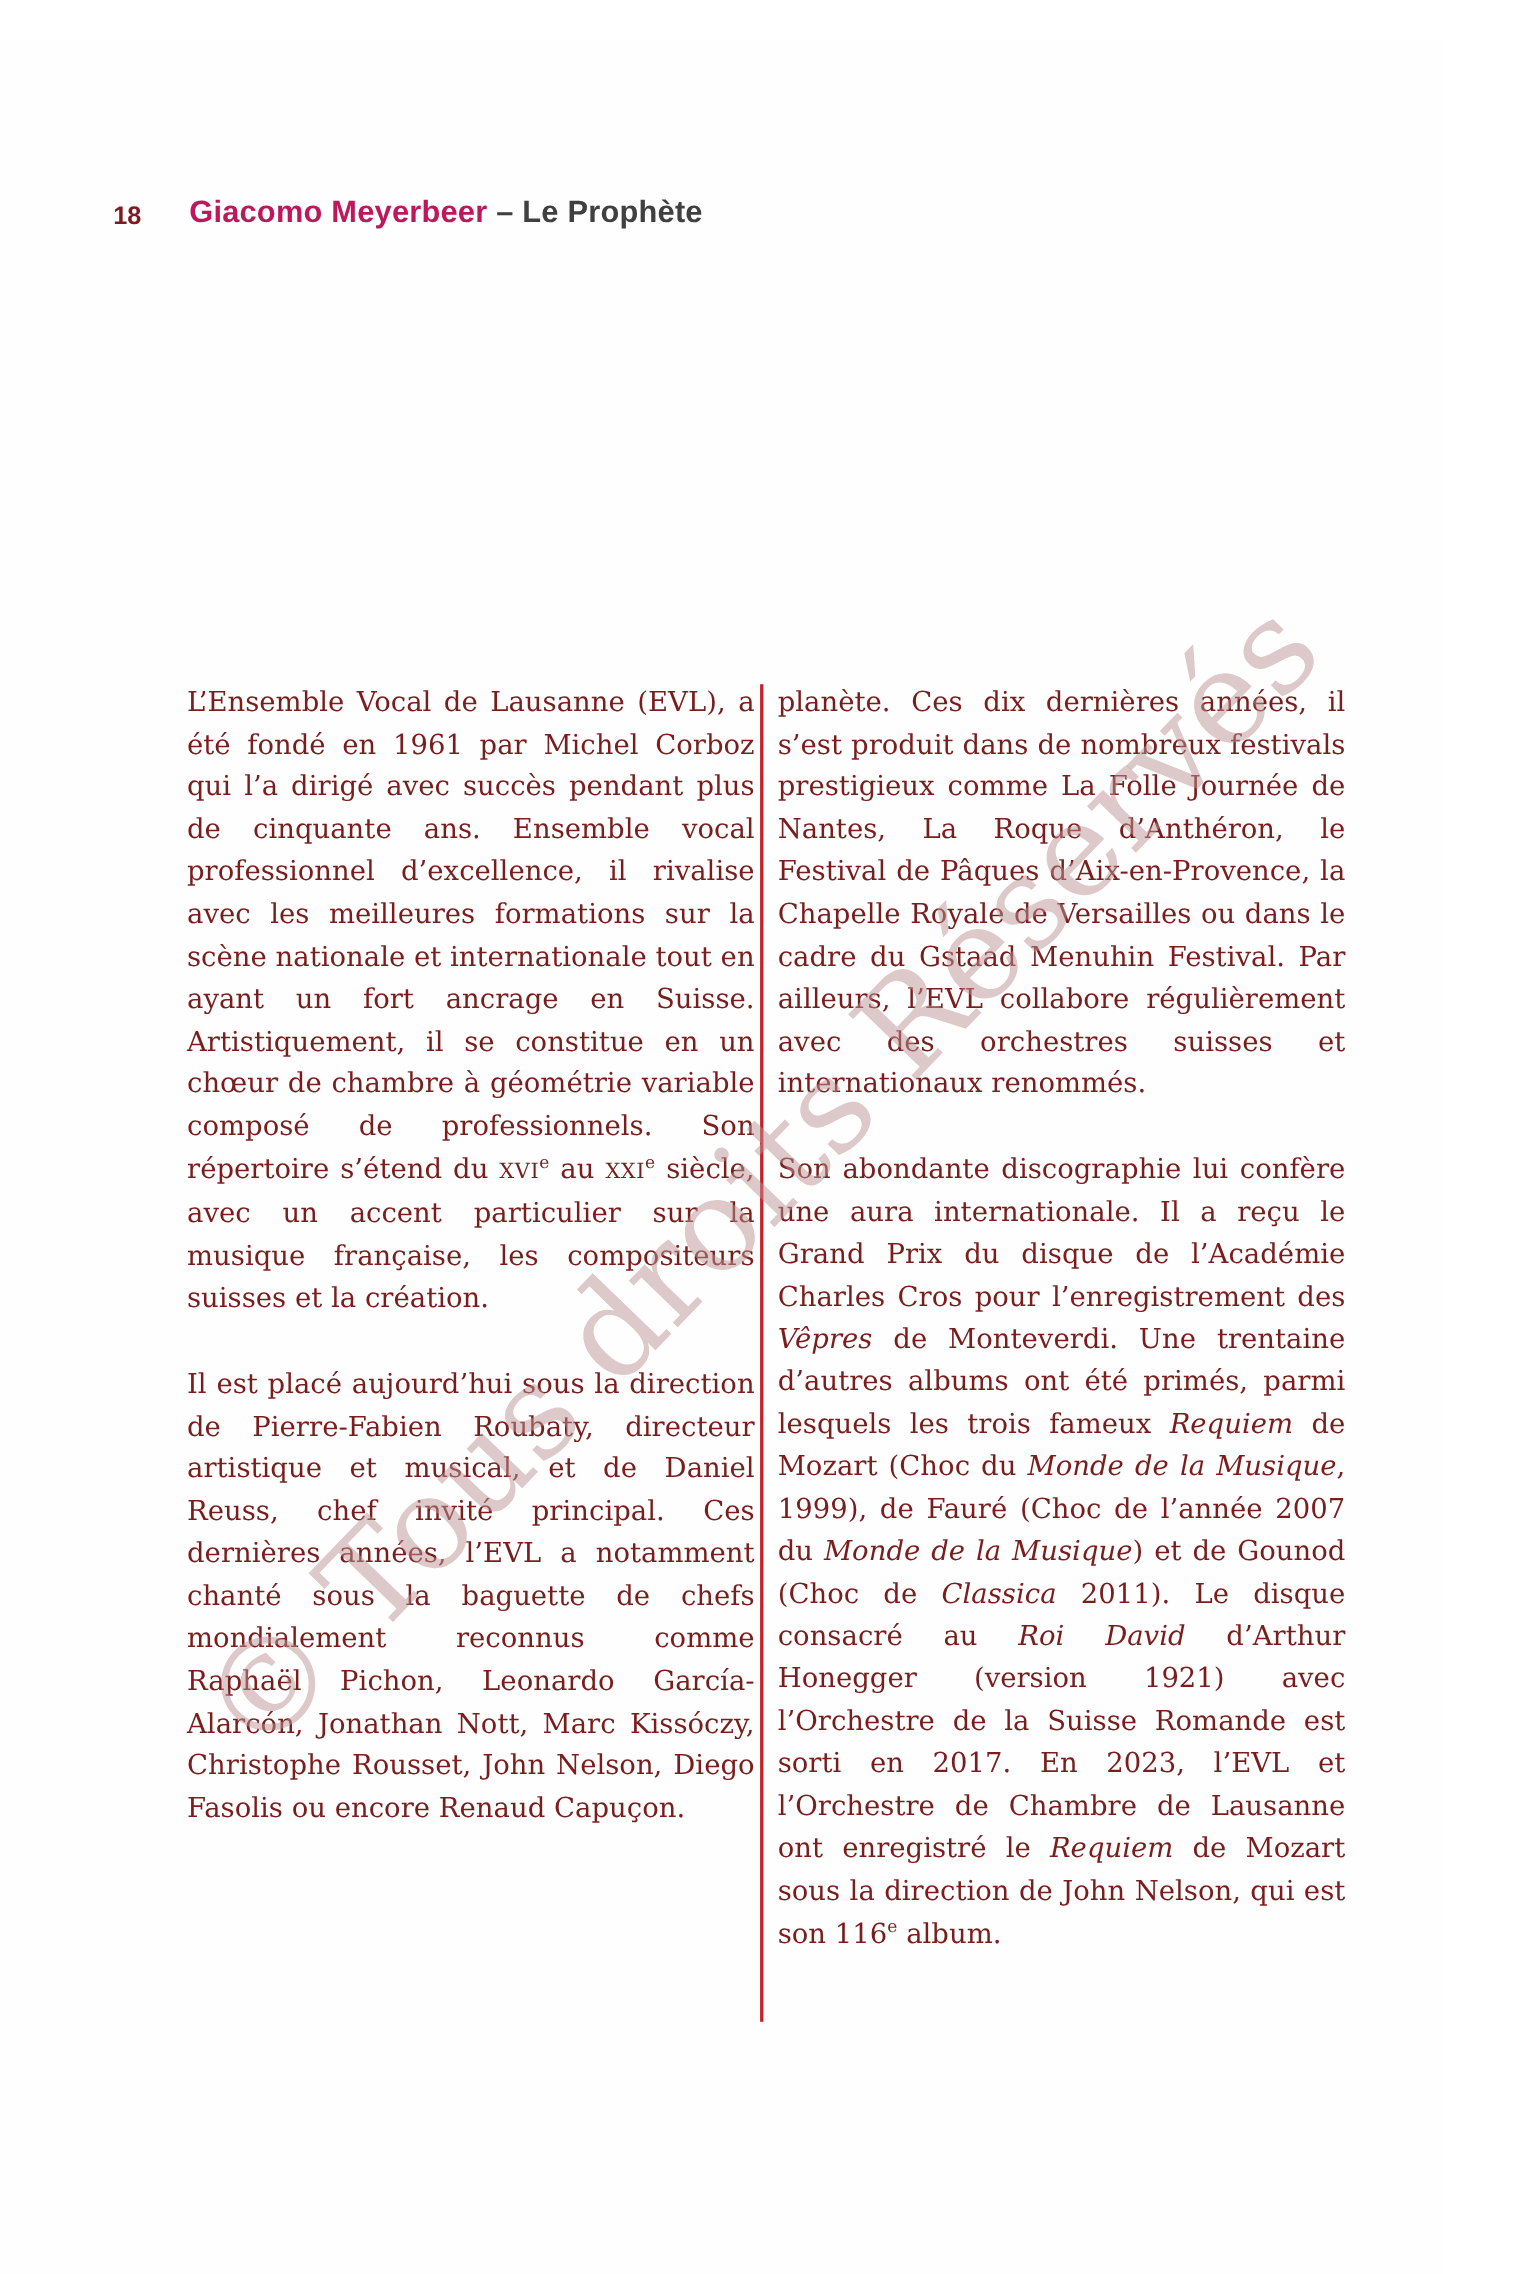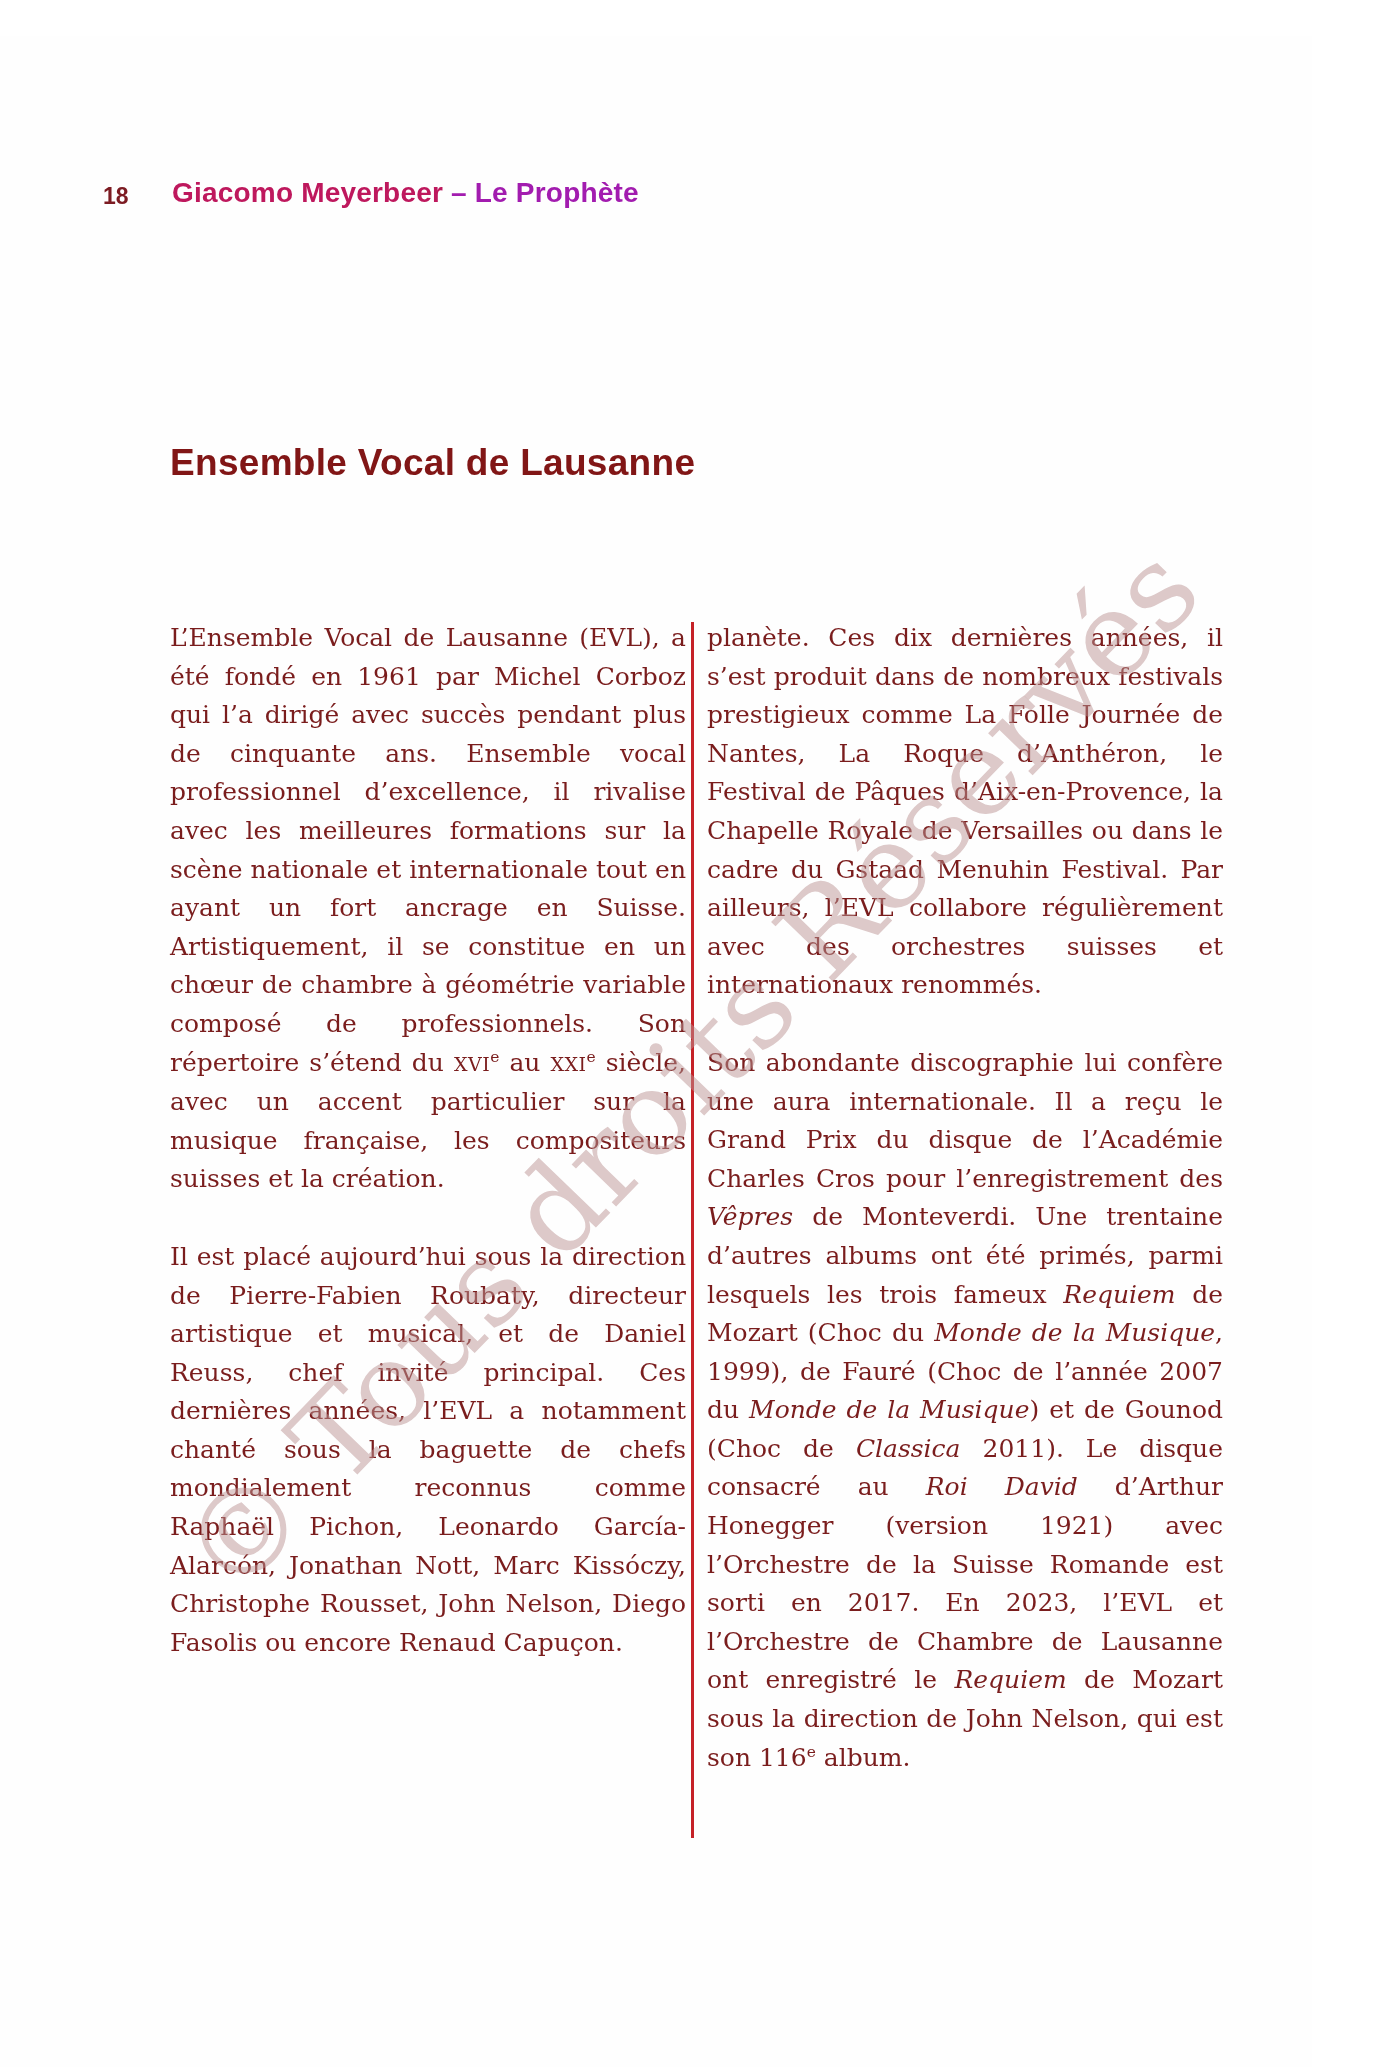--- a/index.html
+++ b/index.html
@@ -27,21 +27,21 @@
     position: absolute;
     left: 172px;
     top: 141px;
     font-family: "Liberation Sans", sans-serif;
     font-weight: bold;
     font-size: 28px;
     letter-spacing: 0.2px;
     white-space: nowrap;
   }
   .running-title .composer { color: #be185d; }
-  .running-title .suffix   { color: #a21caf; }
+  .running-title .suffix   { color: #404040; }
 
   
   .section-title {
     position: absolute;
     left: 170px;
     top: 381px;
     font-family: "Liberation Sans", sans-serif;
     font-weight: bold;
     font-size: 37px;
     color: #811616;
@@ -97,21 +97,20 @@
 <div class="page">
 
   <span class="page-num">18</span>
 
   <div class="running-title">
     <span class="composer">Giacomo Meyerbeer</span>
     <span> </span>
     <span class="suffix">– Le Prophète</span>
   </div>
 
-  <h1 class="section-title">Ensemble Vocal de Lausanne</h1>
 
   <div class="col col-left">
     <p><span>L’Ensemble Vocal de Lausanne (EVL), a été fondé en 1961 par Michel Corboz qui l’a dirigé avec succès pendant plus de cinquante ans. Ensemble vocal professionnel d’excellence, il rivalise avec les meilleures formations sur la scène nationale et internationale tout en ayant un fort ancrage en Suisse. Artistiquement, il se constitue en un chœur de chambre à géométrie variable composé de professionnels. Son répertoire s’étend du </span><span class="sc">XVI</span><span class="sup">e</span><span> au </span><span class="sc">XXI</span><span class="sup">e</span><span> siècle, avec un accent particulier sur la musique française, les compositeurs suisses et la création.</span></p>
     <p><span>Il est placé aujourd’hui sous la direction de Pierre-Fabien Roubaty, directeur artistique et musical, et de Daniel Reuss, chef invité principal. Ces dernières années, l’EVL a notamment chanté sous la baguette de chefs mondialement reconnus comme Raphaël Pichon, Leonardo García-Alarcón, Jonathan Nott, Marc Kissóczy, Christophe Rousset, John Nelson, Diego Fasolis ou encore Renaud Capuçon.</span></p>
   </div>
 
   <div class="divider"></div>
 
   <div class="col col-right">
     <p><span>planète. Ces dix dernières années, il s’est produit dans de nombreux festivals prestigieux comme La Folle Journée de Nantes, La Roque d’Anthéron, le Festival de Pâques d’Aix-en-Provence, la Chapelle Royale de Versailles ou dans le cadre du Gstaad Menuhin Festival. Par ailleurs, l’EVL collabore régulièrement avec des orchestres suisses et internationaux renommés.</span></p>

